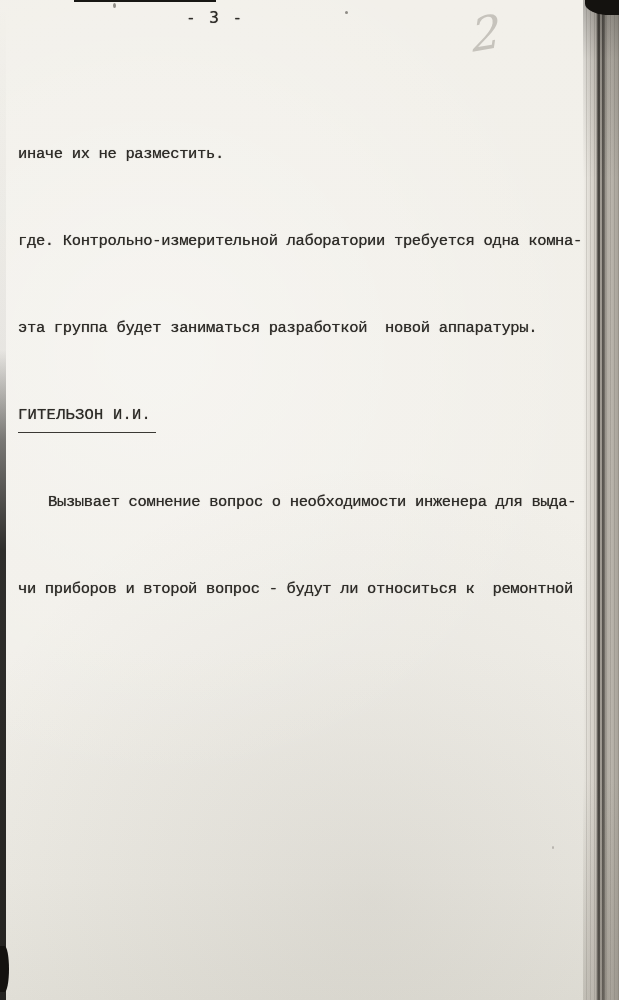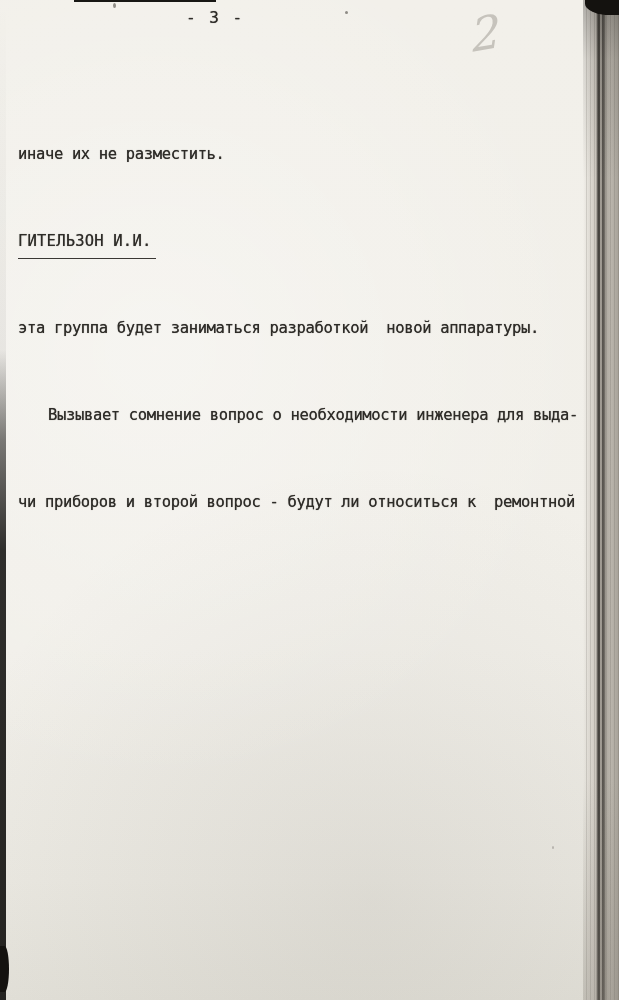--- a/index.html
+++ b/index.html
@@ -13,21 +13,21 @@
     font-family:"DejaVu Sans Mono","Liberation Mono",monospace;
     color:#2e2c28;
   }
   
   .text-col{
     position:absolute;left:18px;top:82px;width:582px;
     font-size:15.5px;letter-spacing:-0.35px;line-height:29px;
     text-shadow:0 0 0.7px rgba(45,42,38,0.85);
     white-space:pre;
   }
-  .line{height:29px;}
+  .line{height:29px;font-family:Liberation Mono, monospace;}
   .indent{text-indent:30px;}
   .head{letter-spacing:0.2px;}
   .head > span.u{
     display:inline-block;
     border-bottom:1.6px solid #3a3834;
     padding-bottom:2px;padding-right:5px;
   }
   
   .page-num{
     position:absolute;left:186px;top:8px;
@@ -83,22 +83,23 @@
   <div class="left-blob"></div>
   <div class="speck s1"></div>
   <div class="speck s2"></div>
   <div class="speck s3"></div>
 
   <div class="page-num">- 3 -</div>
   <div class="pencil">2</div>
 
   <div class="text-col">
     <div class="line">иначе их не разместить.</div>
+    <div class="line">где. Контрольно-измерительной лаборатории требуется одна комна-</div>
+    <div class="line">эта группа будет заниматься разработкой  новой аппаратуры.</div>
     <div class="line head"><span class="u">ГИТЕЛЬЗОН И.И.</span></div>
-    <div class="line">эта группа будет заниматься разработкой  новой аппаратуры.</div>
     <div class="line indent">Вызывает сомнение вопрос о необходимости инженера для выда-</div>
     <div class="line">чи приборов и второй вопрос - будут ли относиться к  ремонтной</div>
     
     
     
     
     
     
     
     

